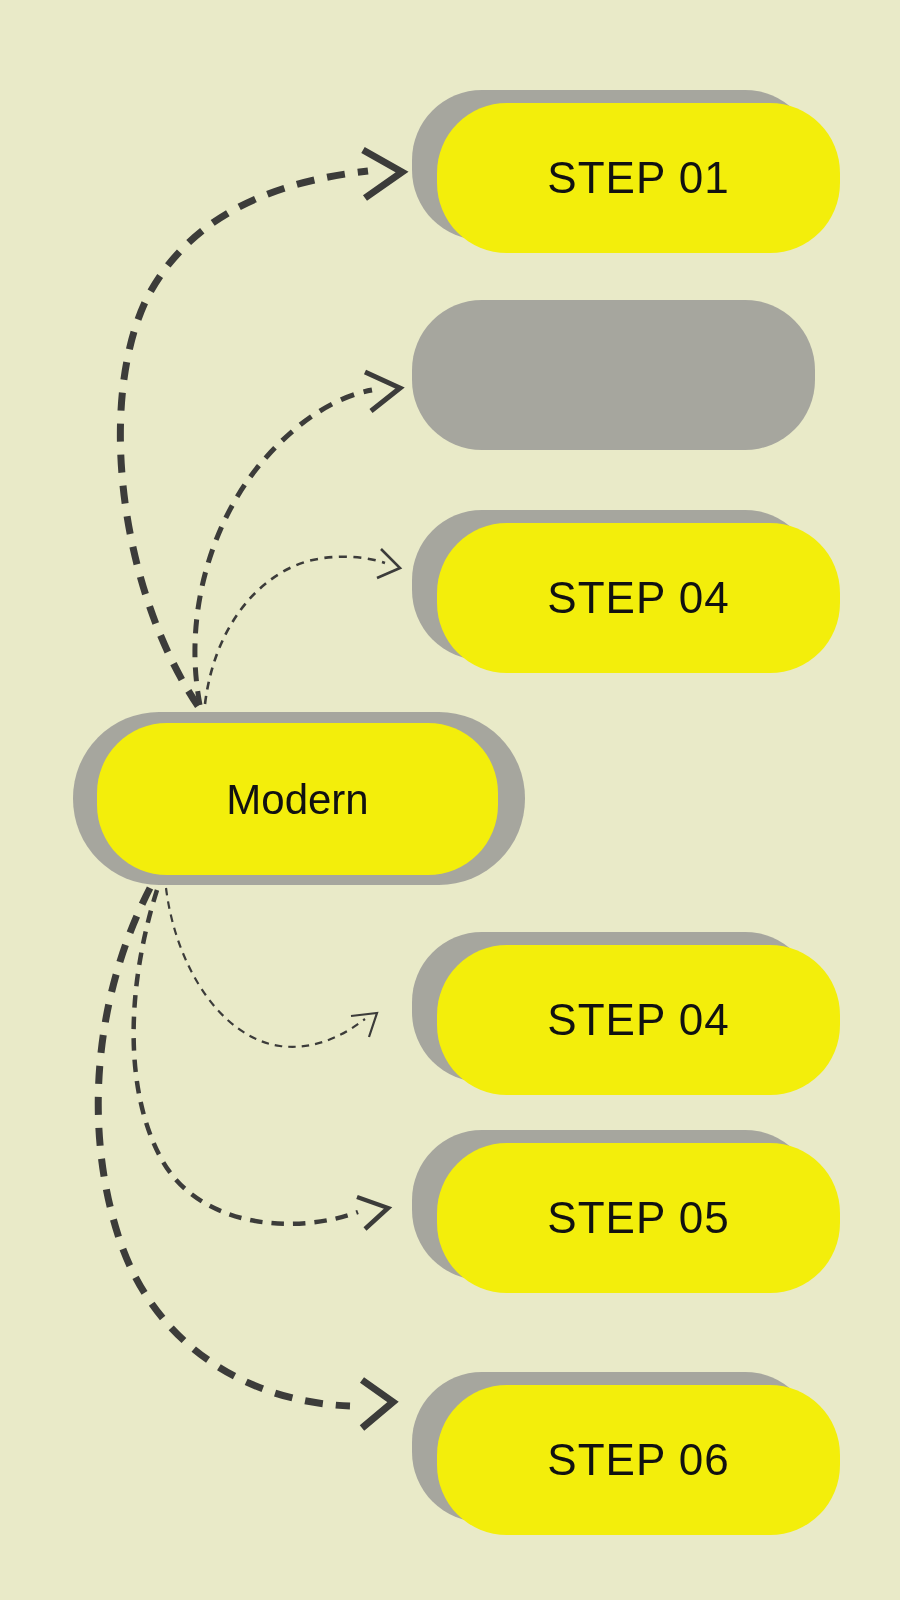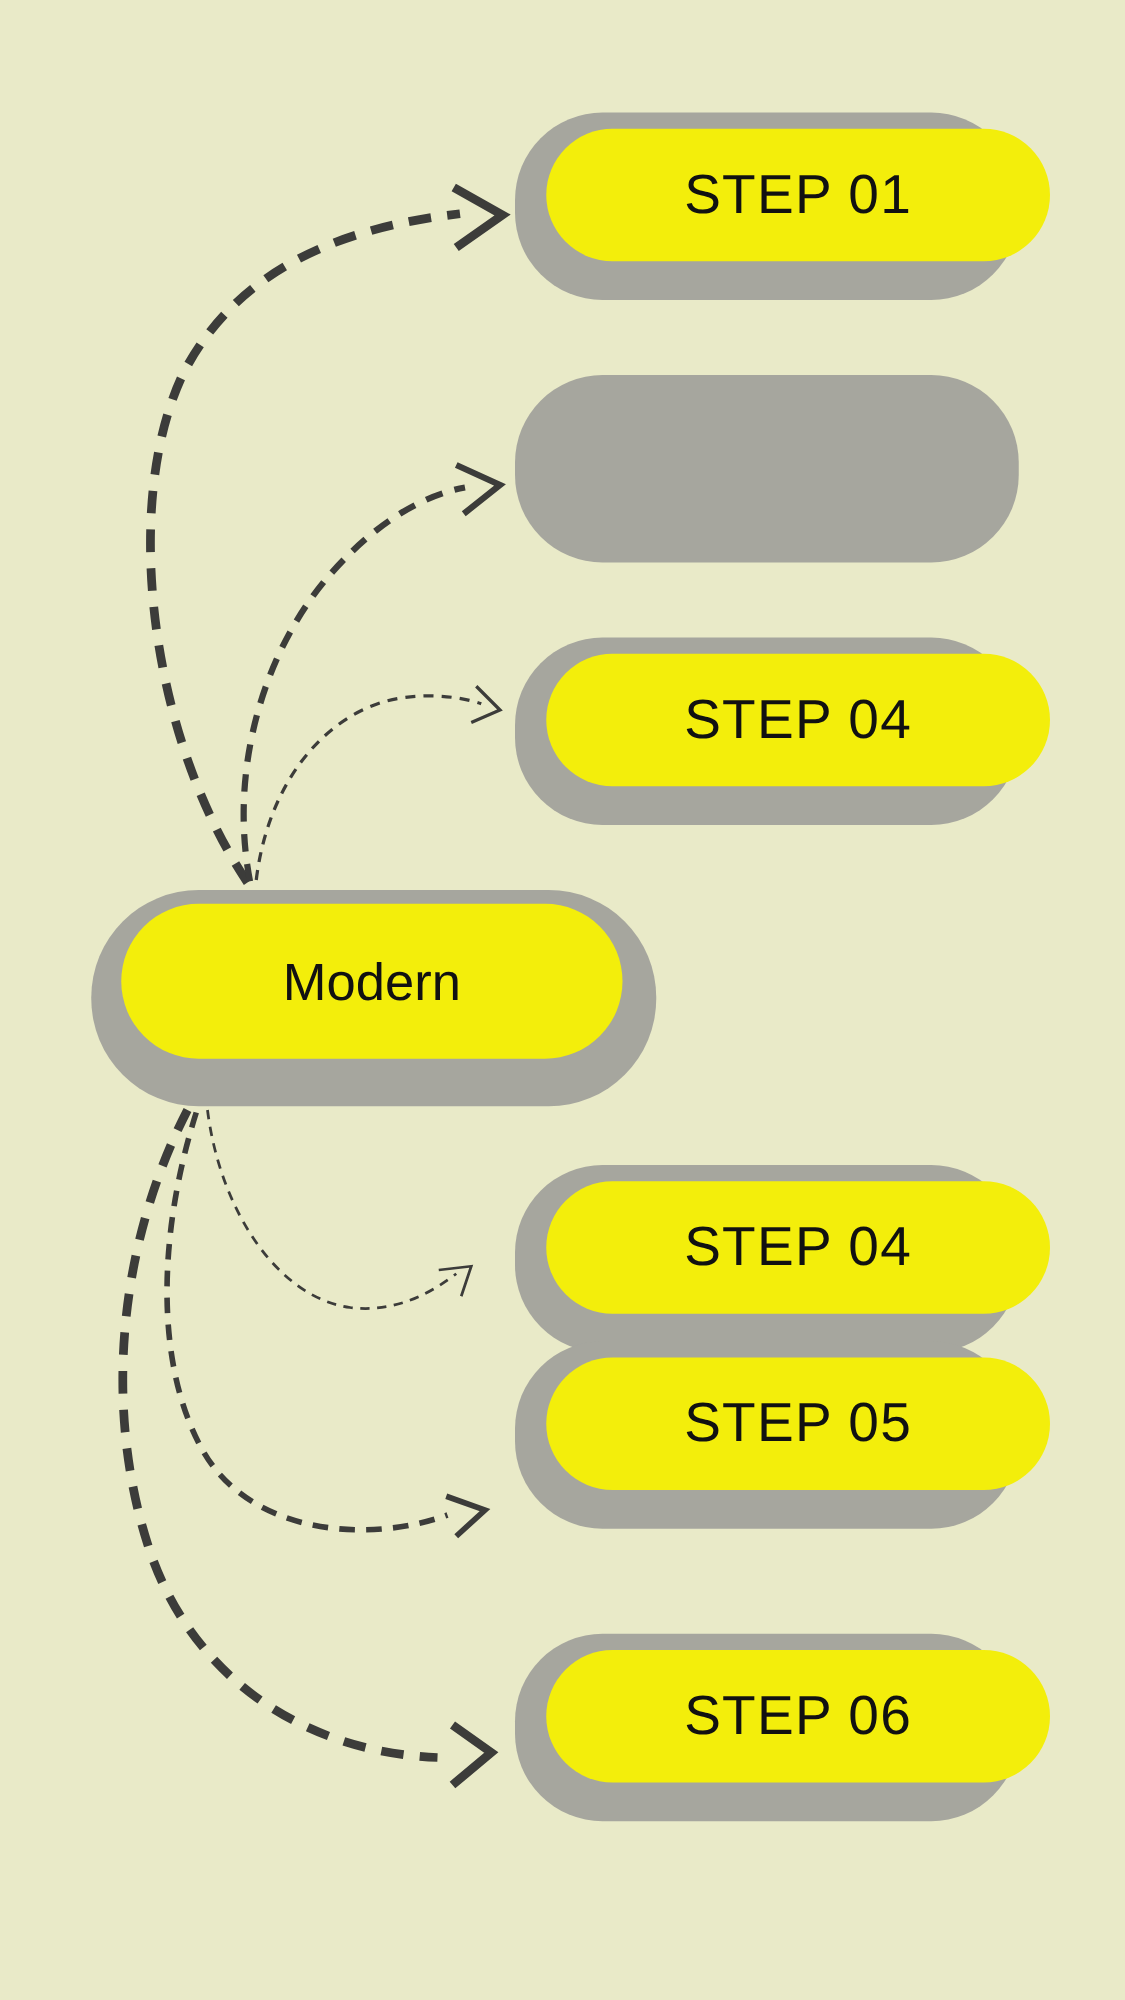--- a/index.html
+++ b/index.html
@@ -10,27 +10,27 @@
     --text:#111111;
   }
   *{margin:0;padding:0;box-sizing:border-box;}
   html,body{width:900px;height:1600px;}
   body{font-family:"Liberation Sans","DejaVu Sans",sans-serif;background:var(--bg);}
   .canvas{position:relative;width:900px;height:1600px;background:var(--bg);overflow:hidden;}
   .arrows-layer{position:absolute;left:0;top:0;width:900px;height:1600px;}
 
   .step{position:absolute;left:412px;width:428px;height:163px;}
   .step .shadow{position:absolute;left:0;top:0;width:403px;height:150px;border-radius:70px;background:var(--gray);}
-  .step .face{position:absolute;left:25px;top:13px;width:403px;height:106px;border-radius:70px;background:var(--yellow);
+  .step .face{position:absolute;left:25px;top:13px;width:403px;height:150px;border-radius:70px;background:var(--yellow);
     display:flex;align-items:center;justify-content:center;}
   .step-label{font-size:44px;letter-spacing:1px;color:var(--text);white-space:nowrap;}
 
   .center-node{position:absolute;left:73px;top:712px;width:452px;height:173px;}
   .center-node .node-shadow{position:absolute;left:0;top:0;width:452px;height:173px;border-radius:86px;background:var(--gray);}
-  .center-node .node-face{position:absolute;left:24px;top:11px;width:401px;height:124px;border-radius:70px;background:var(--yellow);
+  .center-node .node-face{position:absolute;left:24px;top:11px;width:401px;height:152px;border-radius:70px;background:var(--yellow);
     display:flex;flex-direction:column;align-items:center;justify-content:center;}
   .node-line{font-size:42px;line-height:53px;color:var(--text);white-space:nowrap;}
 </style>
 </head>
 <body>
 
 <div class="canvas">
 
   <svg class="arrows-layer" width="900" height="1600" viewBox="0 0 900 1600" fill="none" xmlns="http://www.w3.org/2000/svg">
 
@@ -83,28 +83,28 @@
     </div>
   </div>
 
   <div class="step" style="top:932px">
     <div class="shadow"></div>
     <div class="face">
       <span class="step-label">STEP 04</span>
     </div>
   </div>
 
-  <div class="step" style="top:1073px">
+  <div class="step" style="top:1130px">
     <div class="shadow"></div>
     <div class="face">
       <span class="step-label">STEP 05</span>
     </div>
   </div>
 
-  <div class="step" style="top:1307px">
+  <div class="step" style="top:1372px">
     <div class="shadow"></div>
     <div class="face">
       <span class="step-label">STEP 06</span>
     </div>
   </div>
 
   <div class="center-node">
     <div class="node-shadow"></div>
     <div class="node-face">
       <span class="node-line">Modern</span>

